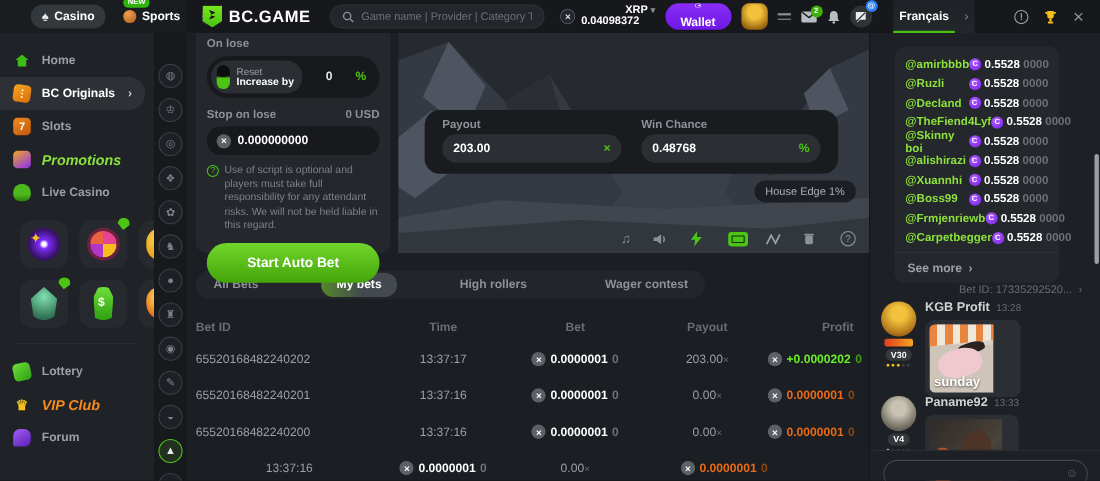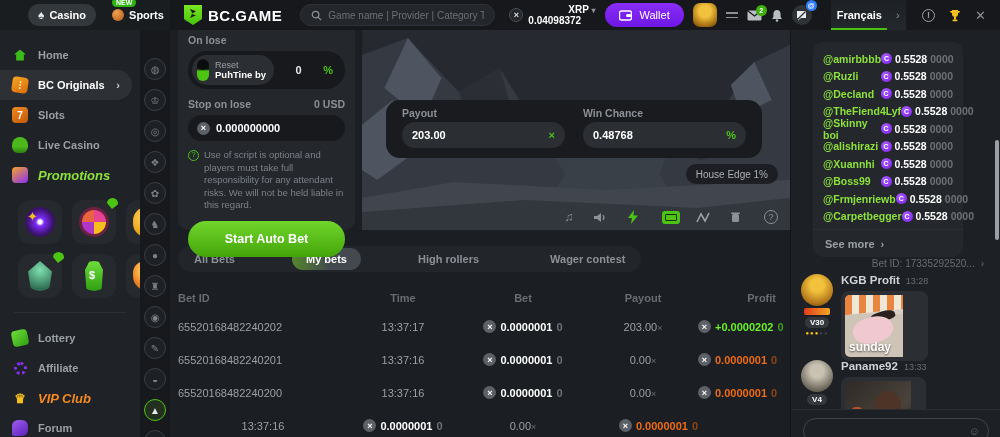--- a/index.html
+++ b/index.html
@@ -24,21 +24,21 @@
   .search { display:flex; align-items:center; gap:6px; width:195px; height:22px; border-radius:12px; background:#23262b; border:1px solid #2e3237; padding:0 10px; margin-left:18px; }
   .search input { flex:1; background:transparent; border:0; outline:0; color:#c6cbd0; font-size:10px; font-family:"Liberation Sans",sans-serif; }
   .search input::placeholder { color:#6c7publicité278; color:#6c7278; }
   .tb-right { display:flex; align-items:center; gap:9px; margin-left:14px; flex:1; }
   .xrp { display:flex; align-items:center; gap:5px; }
   .coin-x { width:14px; height:14px; border-radius:50%; background:#23262a; border:1px solid #4a4f55; color:#dfe3e6; font-weight:bold; font-size:9px; display:flex; align-items:center; justify-content:center; flex:0 0 auto; }
   .xrp-col { display:flex; flex-direction:column; line-height:10px; }
   .xrp-top { color:#fff; font-weight:bold; font-size:10px;margin-left:40px; }
   .xrp-top .chev { color:#8b9197; font-size:8px; }
   .xrp-bal { color:#fff; font-weight:bold; font-size:10px; }
-  .wallet-btn { display:flex; align-items:center; gap:8px; height:24px; padding:0 14px; border-radius:13px; background:linear-gradient(180deg,#8a2df7,#6e17e6); color:#fff; font-weight:normal; font-size:11px; }
+  .wallet-btn { display:flex; align-items:center; gap:8px; height:24px; padding:0 14px; border-radius:13px; background:linear-gradient(180deg,#8a2df7,#6e17e6); color:#fff; font-weight:bold; font-size:11px;flex-direction:column; }
   .avatar { width:24px; height:24px; border-radius:7px; background:radial-gradient(circle at 50% 35%, #f2c23c 30%, #a06a10 75%, #5e3c06); }
   .list-ic { display:flex; flex-direction:column; gap:3px; }
   .list-ic i { width:12px; height:1.5px; background:#8b9197; display:block; }
   .ic-badge { position:relative; }
   .badge { position:absolute; top:-5px; right:-5px; min-width:11px; height:11px; border-radius:6px; background:#3db00b; color:#fff; font-size:7px; font-weight:bold; display:flex; align-items:center; justify-content:center; padding:0 2px; }
   .badge.blue { background:#2f7df6; }
   .chat-ic { width:20px; height:20px; border-radius:50%; background:#2e3337; display:flex; align-items:center; justify-content:center; }
   .lang { display:flex; align-items:center; gap:14px; color:#fff; font-weight:bold; font-size:11px; margin-left:10px; position:relative; padding:0 6px; height:30px; line-height:30px; background:linear-gradient(180deg,#1d2125,#23282c); }
   .lang::after { content:""; position:absolute; left:0; bottom:0; width:56px; height:2px; background:#48c20e; }
   .lang .chev { color:#8b9197; font-weight:normal; }
@@ -280,26 +280,26 @@
     <div class="nav-item active">
       <span class="ni-ic ic-dice"></span>
       <span>BC Originals</span>
       <span class="chev-r">›</span>
     </div>
     <div class="nav-item">
       <span class="ni-ic ic-slot">7</span>
       <span>Slots</span>
     </div>
     <div class="nav-item">
+      <span class="ni-ic ic-promo"></span>
+      <span class="promo-label">Promotions</span>
+    </div>
+    <div class="nav-item">
       <span class="ni-ic ic-live"></span>
       <span>Live Casino</span>
-    </div>
-    <div class="nav-item">
-      <span class="ni-ic ic-promo"></span>
-      <span class="promo-label">Promotions</span>
     </div>
     <div class="promo-grid">
       <div class="promo-tile">
           <span class="pt-core pt-spiral"></span>
         </div>
       <div class="promo-tile">
           <span class="moon"></span>
           <span class="pt-core pt-wheel"></span>
         </div>
       <div class="promo-tile">
@@ -313,26 +313,20 @@
           <span class="pt-core pt-bottle"></span>
         </div>
       <div class="promo-tile">
           <span class="pt-core pt-coins"></span>
         </div>
     </div>
     <div class="divider"></div>
     <div class="nav-item">
       <span class="ni-ic ic-lottery"></span>
       <span>Lottery</span>
-    </div>
-    <div class="nav-item">
-      <span class="ni-ic">
-          <span class="ic-aff"></span>
-        </span>
-      <span>Affiliate</span>
     </div>
     <div class="nav-item">
       <span class="ni-ic ic-vip">♛</span>
       <span class="vip-label">VIP Club</span>
     </div>
     <div class="nav-item">
       <span class="ni-ic ic-forum"></span>
       <span>Forum</span>
     </div>
 
@@ -357,21 +351,21 @@
   <div class="main">
     <div class="game-row">
 
       <div class="autopanel">
         <div class="lbl">On lose</div>
         <div class="onlose-pill">
           <div class="toggle-pill">
             <span class="vtoggle"></span>
             <span class="tg-labels">
               <span class="t1">Reset</span>
-              <span class="t2">PuhTine by</span>
+              <span class="t2">Increase by</span>
             </span>
           </div>
           <span class="onlose-val">0</span>
           <span class="pct">%</span>
         </div>
         <div class="stop-row">
           <span class="lbl">Stop on lose</span>
           <span class="lbl">0 USD</span>
         </div>
         <div class="amount-pill">

